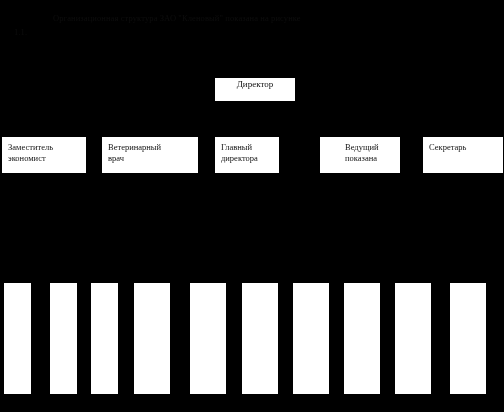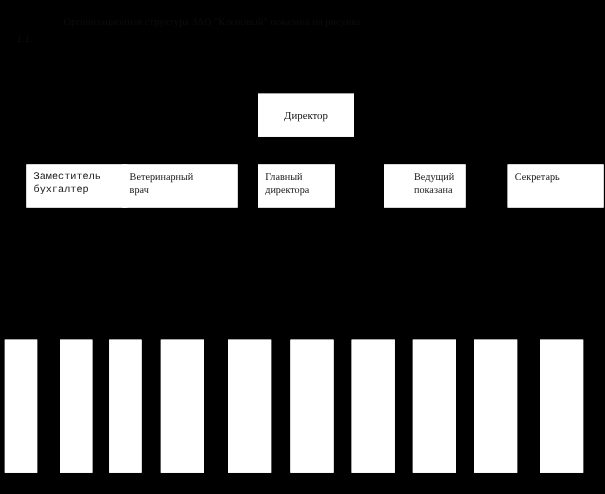--- a/index.html
+++ b/index.html
@@ -49,23 +49,22 @@
     box-sizing: border-box;
     color: #141414;
     overflow: hidden;
   }
 
   
   .node-root {
     left: 215px;
     top: 78px;
     width: 80px;
-    height: 36px;
+    height: 23px;
     display: flex;
-    align-items: center;
     justify-content: center;
     font-size: 9px;
   }
 
   
   .node-mgr {
     top: 137px;
     height: 36px;
     padding: 4px 5px 0 5px;
     font-size: 8.5px;
@@ -103,36 +102,36 @@
 
 <div class="caption">
   <span class="caption-line1">Организационная структура ЗАО "Кленовый" показана на рисунке</span>
   <span class="caption-line2">1.1.</span>
 </div>
 
 <div class="node node-root">
   <span>Директор</span>
 </div>
 
-<div class="node node-mgr" style="left:22px;width:84px;font-family:Liberation Mono, monospace;">
+<div class="node node-mgr" style="left:2px;width:84px;">
   <div class="vline">Заместитель</div>
-  <div class="vline">бухгалтер</div>
+  <div class="vline">экономист</div>
 </div>
 
 <div class="node node-mgr" style="left:102px;width:96px;">
   <div class="vline">Ветеринарный</div>
   <div class="vline">врач</div>
 </div>
 
 <div class="node node-mgr" style="left:215px;width:64px;">
   <div class="vline">Главный</div>
   <div class="vline">директора</div>
 </div>
 
-<div class="node node-mgr" style="left:320px;width:68px;padding-left:24px;">
+<div class="node node-mgr" style="left:320px;width:80px;padding-left:24px;">
   <div class="vline">Ведущий</div>
   <div class="vline">показана</div>
 </div>
 
 <div class="node node-mgr" style="left:423px;width:80px;">
   <div class="vline">Секретарь</div>
   <div class="vline"></div>
 </div>
 
 <div class="node node-leaf" style="left:4px;width:27px;">

